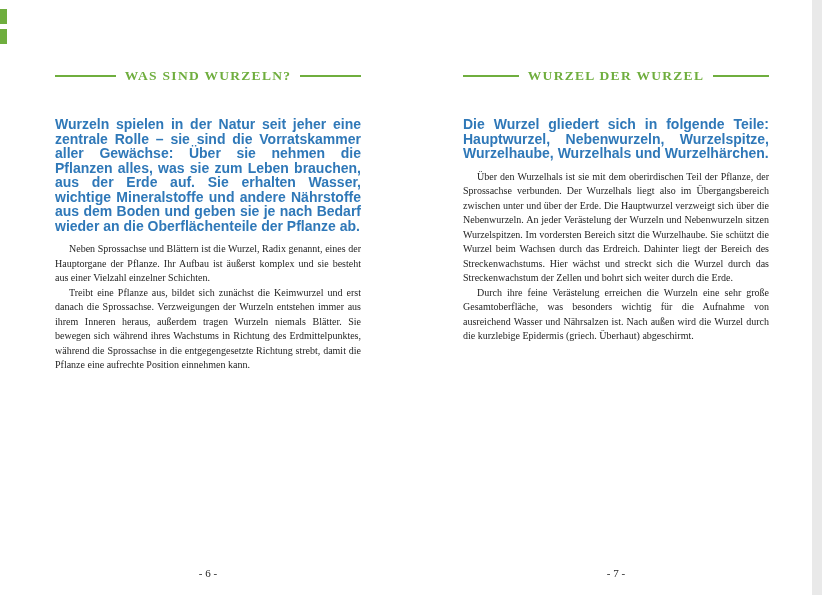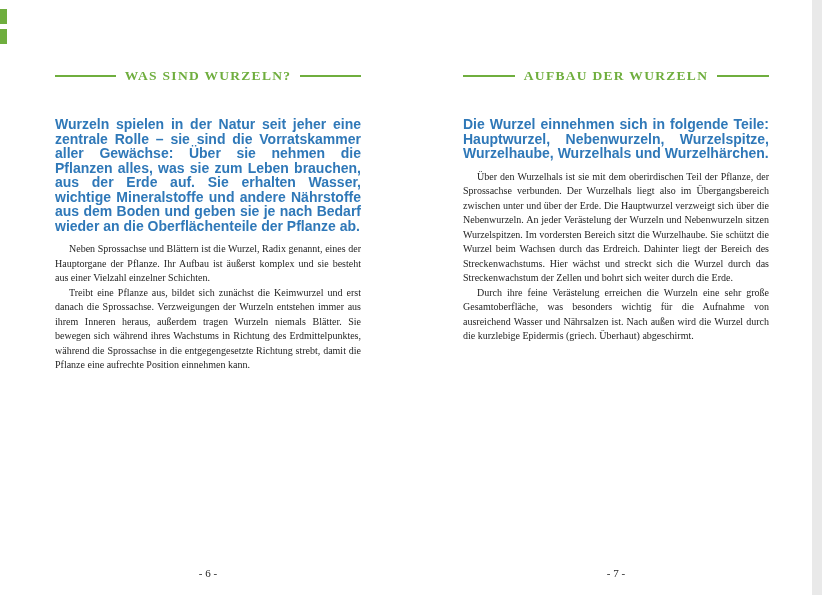--- a/index.html
+++ b/index.html
@@ -92,24 +92,24 @@
     <p class="intro">Wurzeln spielen in der Natur seit jeher eine zentrale Rolle – sie sind die Vorratskammer aller Gewächse: Über sie nehmen die Pflanzen alles, was sie zum Leben brauchen, aus der Erde auf. Sie erhalten Wasser, wichtige Mineralstoffe und andere Nährstoffe aus dem Boden und geben sie je nach Bedarf wieder an die Oberflächenteile der Pflanze ab.</p>
     <div class="body-text">
       <p>Neben Sprossachse und Blättern ist die Wurzel, Radix genannt, eines der Hauptorgane der Pflanze. Ihr Aufbau ist äußerst komplex und sie besteht aus einer Vielzahl einzelner Schichten.</p>
       <p>Treibt eine Pflanze aus, bildet sich zunächst die Keimwurzel und erst danach die Sprossachse. Verzweigungen der Wurzeln entstehen immer aus ihrem Inneren heraus, außerdem tragen Wurzeln niemals Blätter. Sie bewegen sich während ihres Wachstums in Richtung des Erdmittelpunktes, während die Sprossachse in die entgegengesetzte Richtung strebt, damit die Pflanze eine aufrechte Position einnehmen kann.</p>
     </div>
   </div>
 
   <div class="col col-right">
     <div class="heading">
       <span class="rule"></span>
-      <span class="h-text">AUFBAU DER WURZELN</span>
+      <span class="h-text">WURZEL DER WURZEL</span>
       <span class="rule"></span>
     </div>
-    <p class="intro">Die Wurzel einnehmen sich in folgende Teile: Hauptwurzel, Nebenwurzeln, Wurzelspitze, Wurzelhaube, Wurzelhals und Wurzelhärchen.</p>
+    <p class="intro">Die Wurzel gliedert sich in folgende Teile: Hauptwurzel, Nebenwurzeln, Wurzelspitze, Wurzelhaube, Wurzelhals und Wurzelhärchen.</p>
     <div class="body-text">
       <p>Über den Wurzelhals ist sie mit dem oberirdischen Teil der Pflanze, der Sprossachse verbunden. Der Wurzelhals liegt also im Übergangsbereich zwischen unter und über der Erde. Die Hauptwurzel verzweigt sich über die Nebenwurzeln. An jeder Verästelung der Wurzeln und Nebenwurzeln sitzen Wurzelspitzen. Im vordersten Bereich sitzt die Wurzelhaube. Sie schützt die Wurzel beim Wachsen durch das Erdreich. Dahinter liegt der Bereich des Streckenwachstums. Hier wächst und streckt sich die Wurzel durch das Streckenwachstum der Zellen und bohrt sich weiter durch die Erde.</p>
       <p>Durch ihre feine Verästelung erreichen die Wurzeln eine sehr große Gesamtoberfläche, was besonders wichtig für die Aufnahme von ausreichend Wasser und Nährsalzen ist. Nach außen wird die Wurzel durch die kurzlebige Epidermis (griech. Überhaut) abgeschirmt.</p>
     </div>
   </div>
 
   <div class="page-num page-num-left">- 6 -</div>
   <div class="page-num page-num-right">- 7 -</div>
 
 </div>

